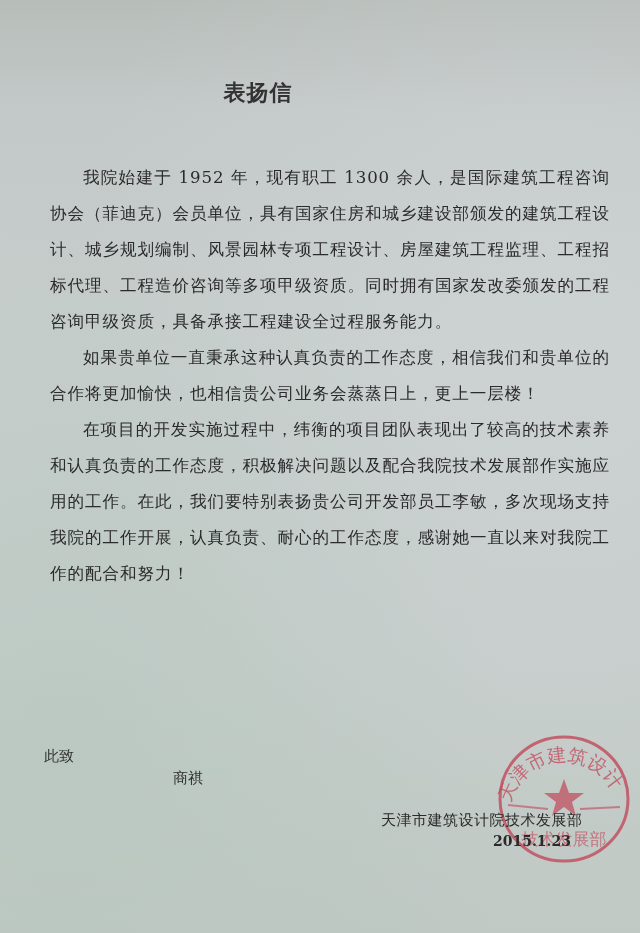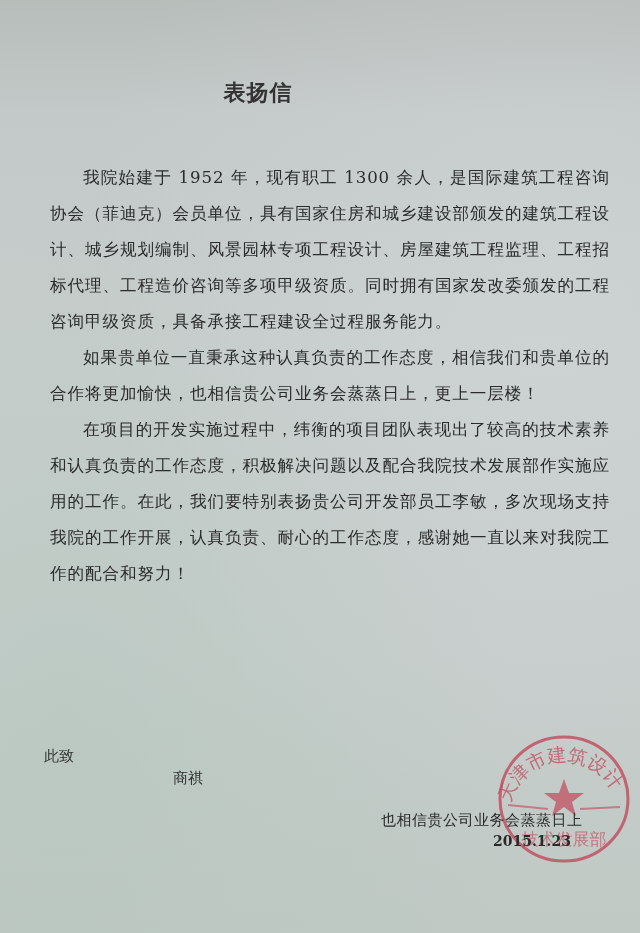--- a/index.html
+++ b/index.html
@@ -61,15 +61,15 @@
     <ellipse cx="76" cy="72" rx="64" ry="62" fill="none" stroke="#c0485a" stroke-width="3" opacity="0.8"></ellipse>
     <text font-size="19" fill="#c0485a" opacity="0.75" font-family="'DejaVu Sans', sans-serif">
       <textPath href="#arcTop" startOffset="2">天津市建筑设计院</textPath>
     </text>
     <polygon points="76,52 81,66 96,66 84,75 88,89 76,80 64,89 68,75 56,66 71,66" fill="#c0485a" opacity="0.7"></polygon>
     <line x1="20" y1="78" x2="60" y2="82" stroke="#c0485a" stroke-width="2" opacity="0.6"></line>
     <line x1="92" y1="82" x2="132" y2="80" stroke="#c0485a" stroke-width="2" opacity="0.6"></line>
     <text x="76" y="118" text-anchor="middle" font-size="17" fill="#c0485a" opacity="0.65" font-family="'DejaVu Sans', sans-serif">技术发展部</text>
   </svg>
 
-  <div class="sign-org">也相信贵公司业务会蒸蒸日上</div>
+  <div class="sign-org">天津市建筑设计院技术发展部</div>
   <div class="sign-date">2015.1.23</div>
 </div>
 
 </body></html>

